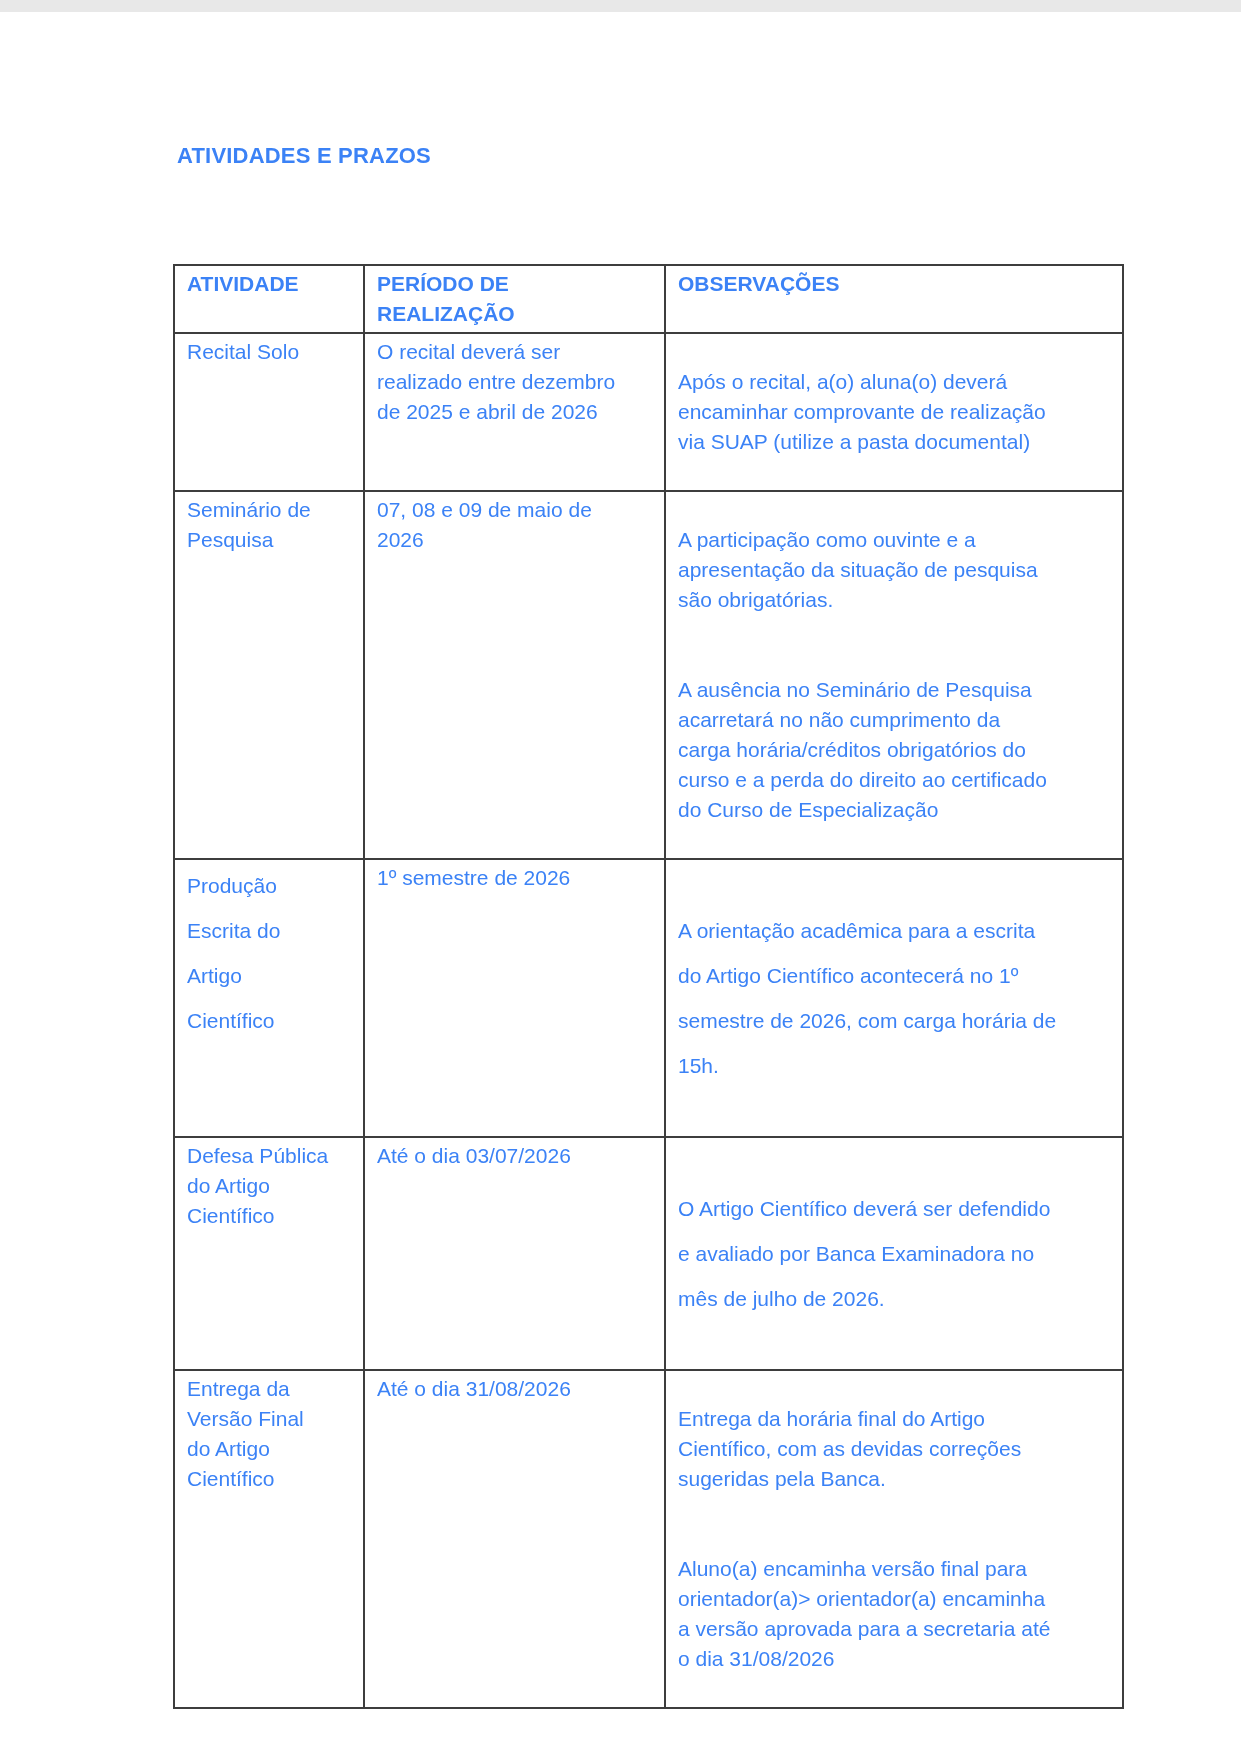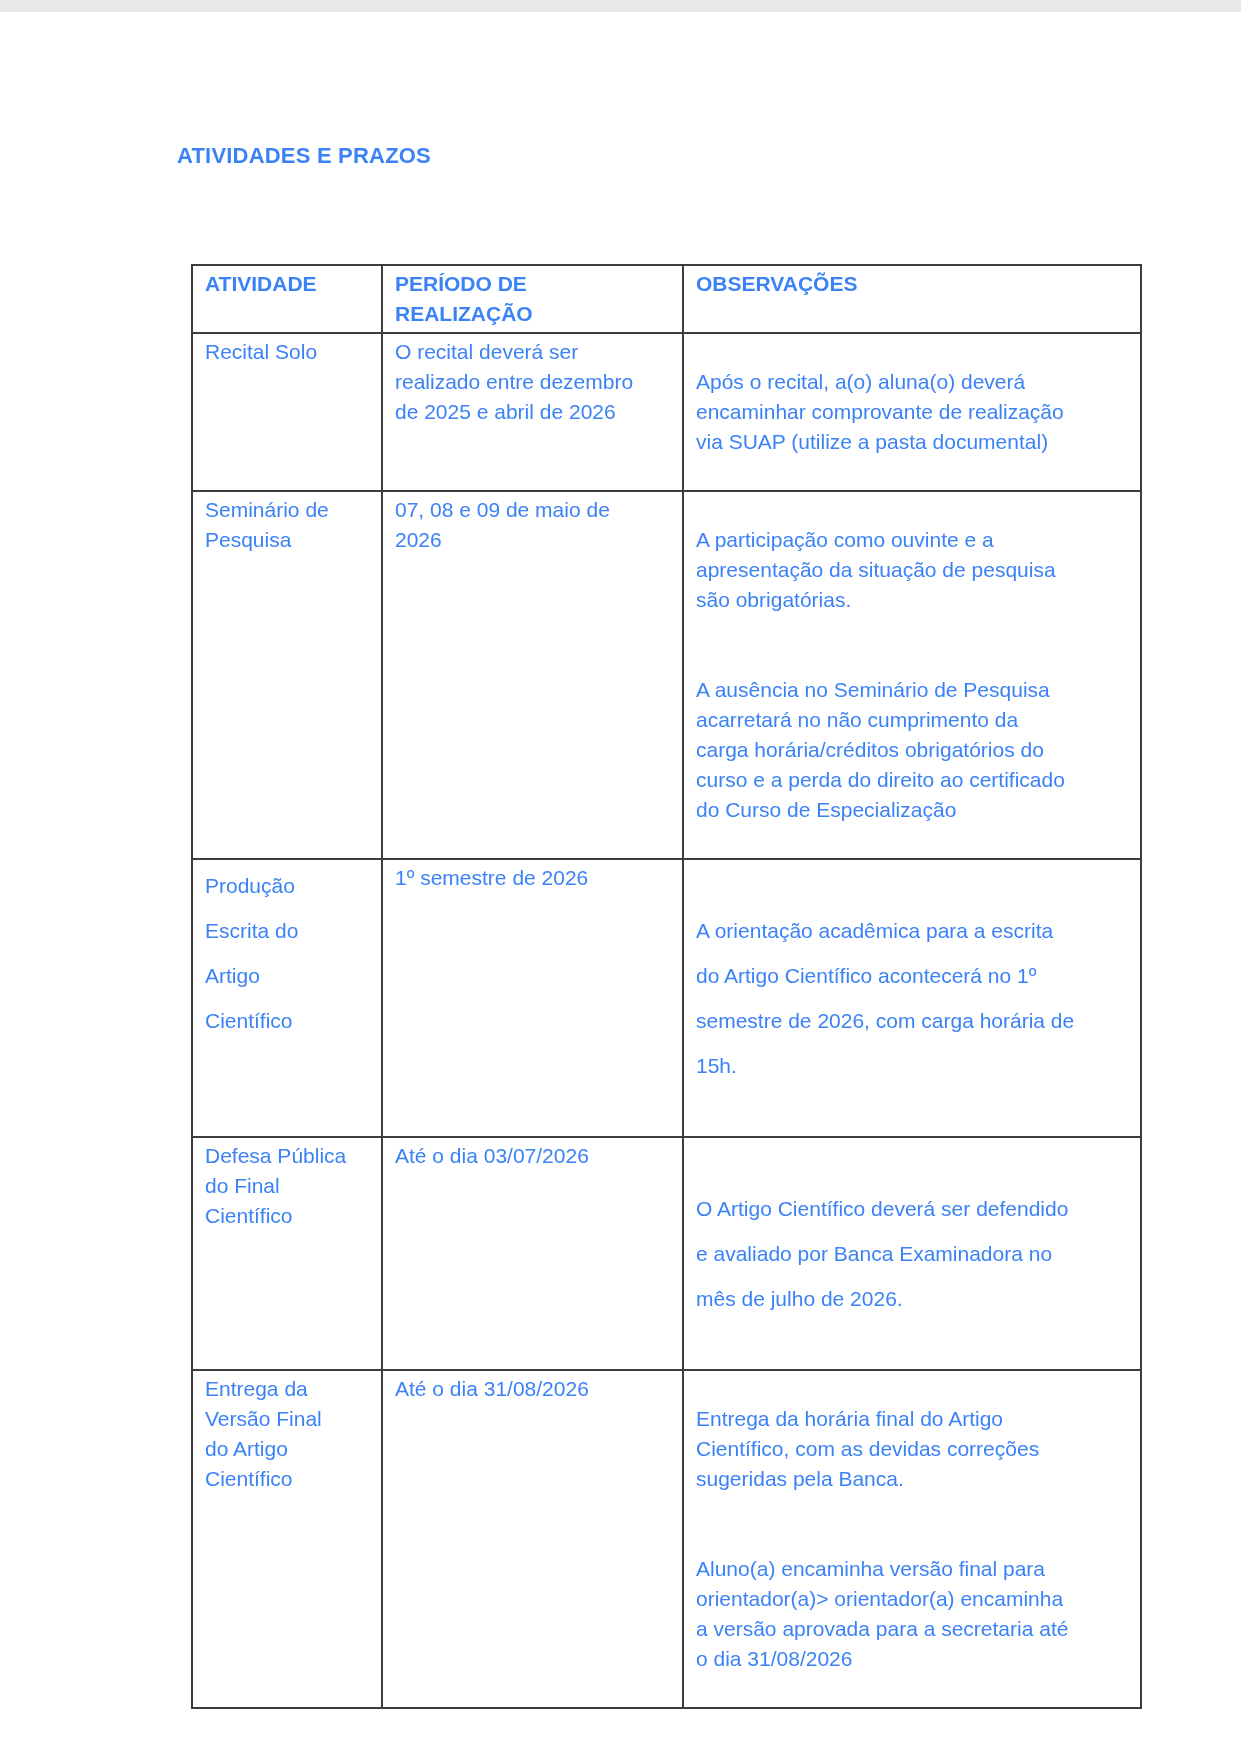--- a/index.html
+++ b/index.html
@@ -22,21 +22,21 @@
     left: 177px;
     top: 131px;
     margin: 0;
     font-size: 22px;
     font-weight: bold;
     letter-spacing: 0.2px;
     white-space: pre-line;
   }
   table.activities-table {
     position: absolute;
-    left: 191px;
+    left: 173px;
     top: 252px;
     width: 949px;
     border-collapse: collapse;
     table-layout: fixed;
   }
   col.c1 { width: 190px; }
   col.c2 { width: 301px; }
   col.c3 { width: 458px; }
   th, td {
     border: 2px solid #3d3d3d;
@@ -120,21 +120,21 @@
         <td class="cell-observacoes spaced">
           <p>A orientação acadêmica para a escrita
 do Artigo Científico acontecerá no 1º
 semestre de 2026, com carga horária de
 15h.</p>
         </td>
       </tr>
 
       <tr class="row-4">
         <td class="cell-atividade">Defesa Pública
-do Final
+do Artigo
 Científico</td>
         <td class="cell-periodo">Até o dia 03/07/2026</td>
         <td class="cell-observacoes spaced">
           <p>O Artigo Científico deverá ser defendido
 e avaliado por Banca Examinadora no
 mês de julho de 2026.</p>
         </td>
       </tr>
 
       <tr class="row-5">

